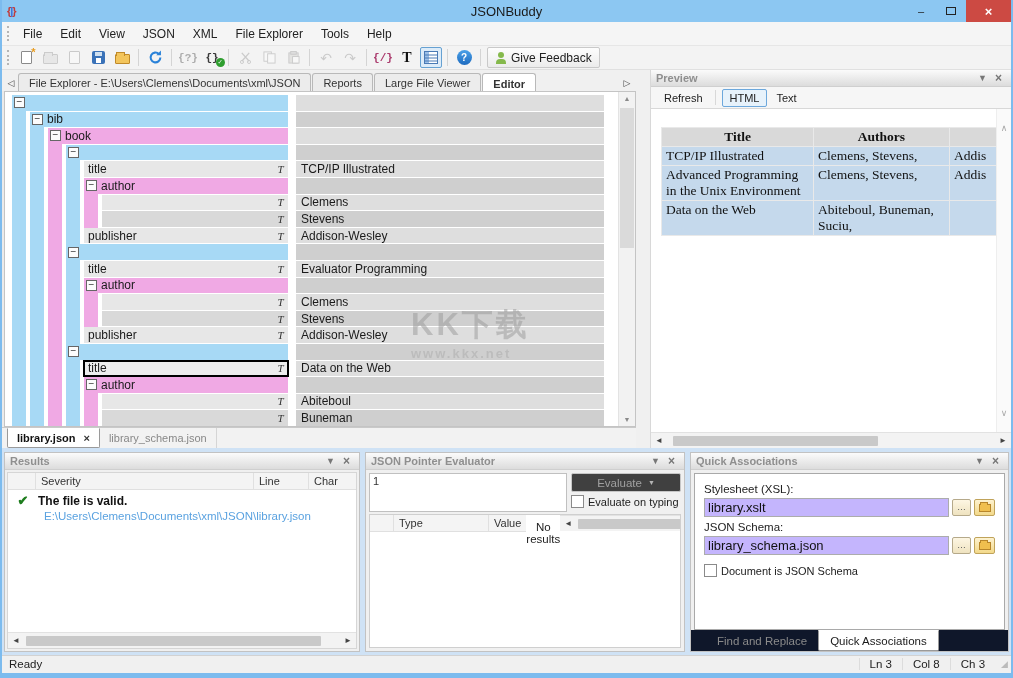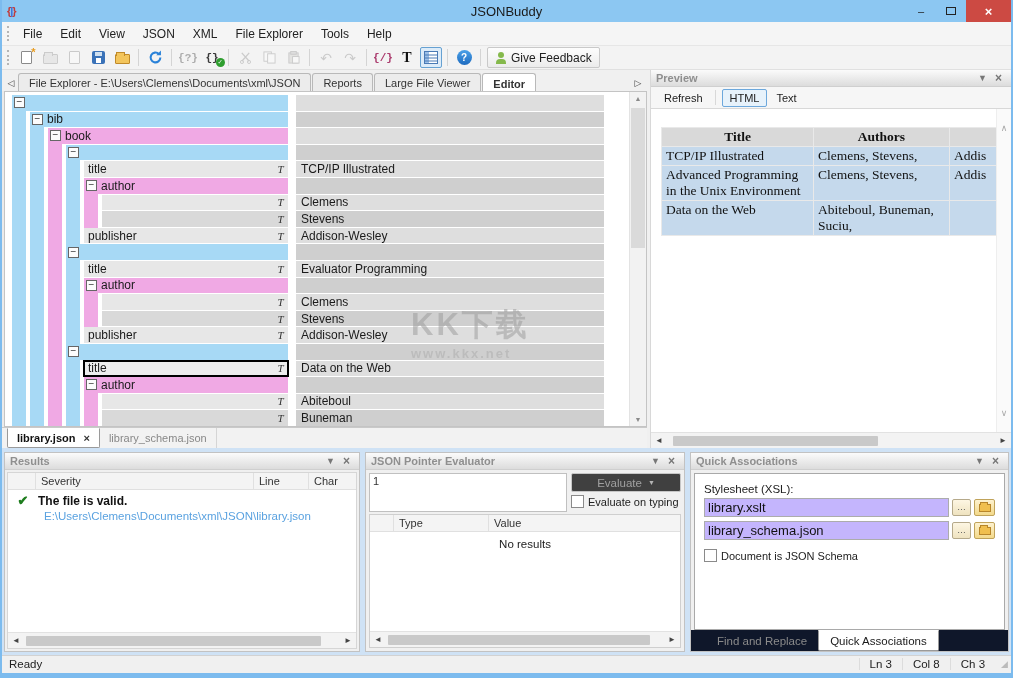--- a/index.html
+++ b/index.html
@@ -78,21 +78,21 @@
   .file-tabs{height:21px;background:#f2f2f2;border-top:1px solid #c9c9c9;display:flex;align-items:stretch;padding-left:5px;font-size:11px;}
   .file-tab{display:flex;align-items:center;padding:0 9px;color:#888;border-right:1px solid #d5d5d5;}
   .file-tab.active{background:#fff;border:1px solid #9a9a9a;border-top:1px solid #fff;color:#111;font-weight:bold;border-radius:0 0 2px 2px;}
   .file-tab .x{margin-left:8px;font-weight:bold;color:#333;font-size:11px;}
   
   .panel-title{height:17px;background:linear-gradient(#fbfbfb,#dcdcdc);border-bottom:1px solid #cfcfcf;display:flex;align-items:center;padding:0 5px;color:#8f8f8f;font-size:11px;font-weight:bold;flex:none;}
   .pt-sp{flex:1;}
   .pt-btn{color:#777;font-size:9px;padding:0 4px;}
   .pt-btn.x{font-size:12px;font-weight:bold;}
   
-  .preview-col{flex:1;display:flex;flex-direction:column;margin-left:3px;background:#b91c1c;border-left:1px solid #d8d8d8;}
+  .preview-col{flex:1;display:flex;flex-direction:column;margin-left:14px;background:#b91c1c;border-left:1px solid #d8d8d8;}
   .preview-toolbar{height:22px;background:#f6f6f6;border-bottom:1px solid #d8d8d8;display:flex;align-items:center;padding-left:5px;font-size:11px;flex:none;}
   .pbtn{padding:3px 8px;color:#222;}
   .ptab{padding:2px 7px;color:#222;margin-left:2px;}
   .ptab.active{border:1px solid #6da8dc;background:#e7f2fb;border-radius:2px;}
   .ptsep{width:1px;height:15px;background:#d8d8d8;margin:0 4px;}
   .preview-body{flex:1;background:#fff;display:flex;overflow:hidden;}
   .preview-inner{width:345px;overflow:hidden;padding:18px 0 0 10px;}
   .pv-head{font-size:24px;font-weight:bold;color:#111;margin-bottom:9px;letter-spacing:.5px;}
   table.pv{border-collapse:collapse;table-layout:fixed;width:398px;font-family:"Liberation Serif",serif;font-size:13.5px;color:#111;}
   table.pv th{background:#d9d9d9;font-weight:bold;text-align:center;border:1px solid #e9e9e9;padding:1px 4px;}
@@ -120,21 +120,21 @@
   .evaluator{width:320px;}
   .eval-top{height:44px;display:flex;padding:3px 3px 2px;gap:4px;flex:none;}
   .eval-input{flex:1;background:#fff;border:1px solid #c0c0c0;display:flex;}
   .eval-gutter{width:13px;font-size:11px;color:#333;padding:1px 0 0 3px;}
   .eval-field{flex:1;}
   .eval-right{width:110px;display:flex;flex-direction:column;gap:3px;}
   .eval-btn{height:19px;border:1px solid #c6c6c6;background:#404040;color:#a0a0a0;font-size:11.5px;display:flex;align-items:center;justify-content:center;gap:6px;border-radius:2px;}
   .eval-btn .dd{font-size:7px;color:#b5b5b5;}
   .cb-row{display:flex;align-items:center;gap:4px;font-size:11px;color:#222;}
   .cb{width:13px;height:13px;background:#fff;border:1px solid #8a8a8a;flex:none;}
-  .eval-grid{flex:1;background:#fff;border:1px solid #cfcfcf;margin:0 3px 3px;display:flex;flex-direction:column;overflow:hidden;}
+  .eval-grid{flex:1;background:#fff;border:1px solid #cfcfcf;margin:0 3px 3px;display:flex;flex-direction:row;overflow:hidden;}
   .no-results{text-align:center;font-size:11.5px;color:#222;margin-top:6px;flex:1;}
   
   .assoc{flex:1;}
   .assoc-body{flex:1;background:#fff;border:1px solid #a9a9a9;margin:3px 3px 0;padding:6px 9px;font-size:11.5px;}
   .assoc-label{margin:3px 0 3px;color:#222;}
   .input-row{display:flex;align-items:center;gap:3px;margin-bottom:4px;}
   .assoc-input{flex:1;height:19px;border:1px solid #acacac;font-size:13px;padding:0 3px;font-family:"Liberation Sans",sans-serif;color:#111;background:#c4b5fd;}
   .mini-btn{width:19px;height:17px;border:1px solid #b5a98a;background:linear-gradient(#fdf6e3,#efe3c0);font-size:9px;line-height:15px;text-align:center;color:#555;border-radius:2px;}
   .mini-folder{width:21px;height:17px;border:1px solid #c0a35a;background:linear-gradient(#fdf2d0,#f3d98a);border-radius:2px;display:flex;align-items:center;justify-content:center;}
   .mini-folder .f{width:12px;height:8px;background:#f0bf4e;border:1px solid #b8862a;position:relative;}
@@ -830,20 +830,21 @@
       </div>
       <div class="assoc-body">
         <div class="assoc-label">Stylesheet (XSL):</div>
         <div class="input-row">
           <input class="assoc-input" value="library.xslt" style="">
           <span class="mini-btn">…</span>
           <span class="mini-folder">
               <span class="f"></span>
             </span>
         </div>
+        <div class="assoc-label">JSON Schema:</div>
         <div class="input-row">
           <input class="assoc-input" value="library_schema.json" style="">
           <span class="mini-btn">…</span>
           <span class="mini-folder">
               <span class="f"></span>
             </span>
         </div>
         <div class="cb-row assoc-cb">
           <span class="cb"></span>
           <span>Document is JSON Schema</span>

